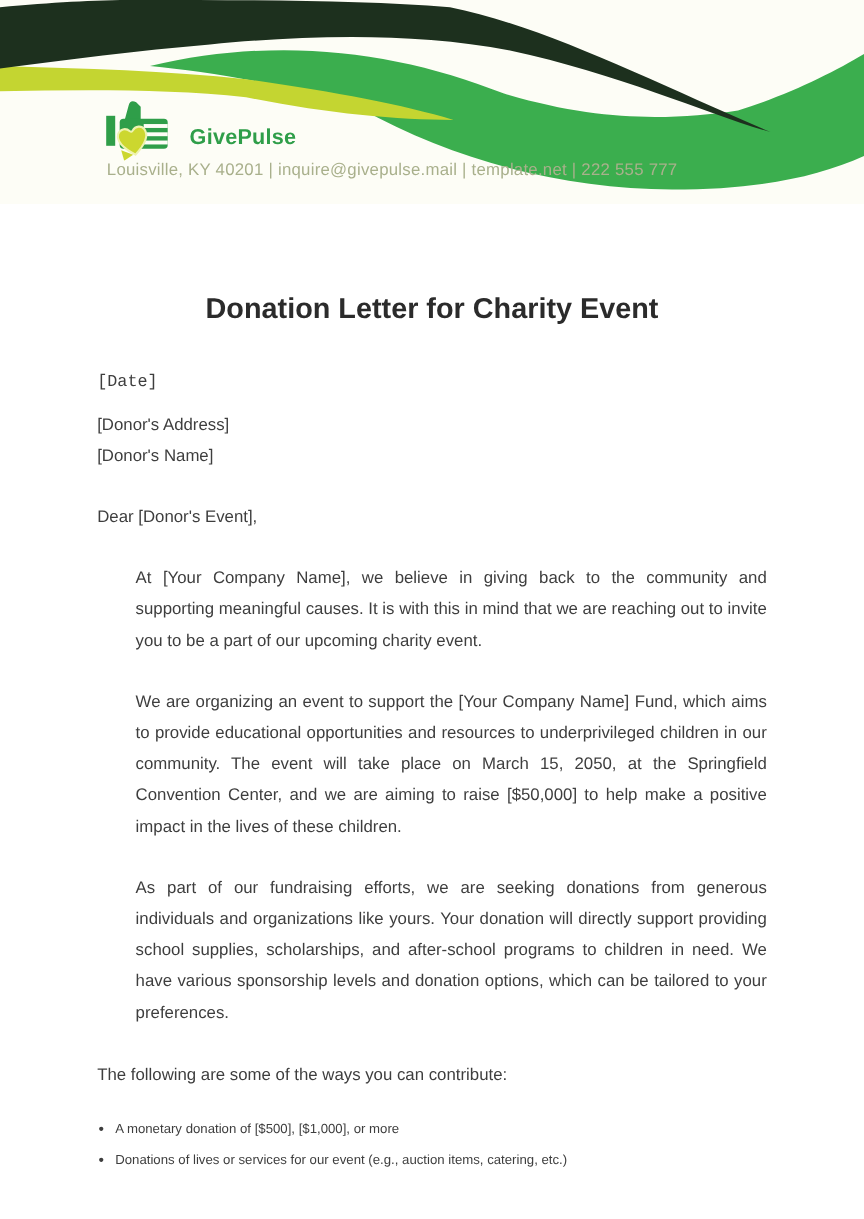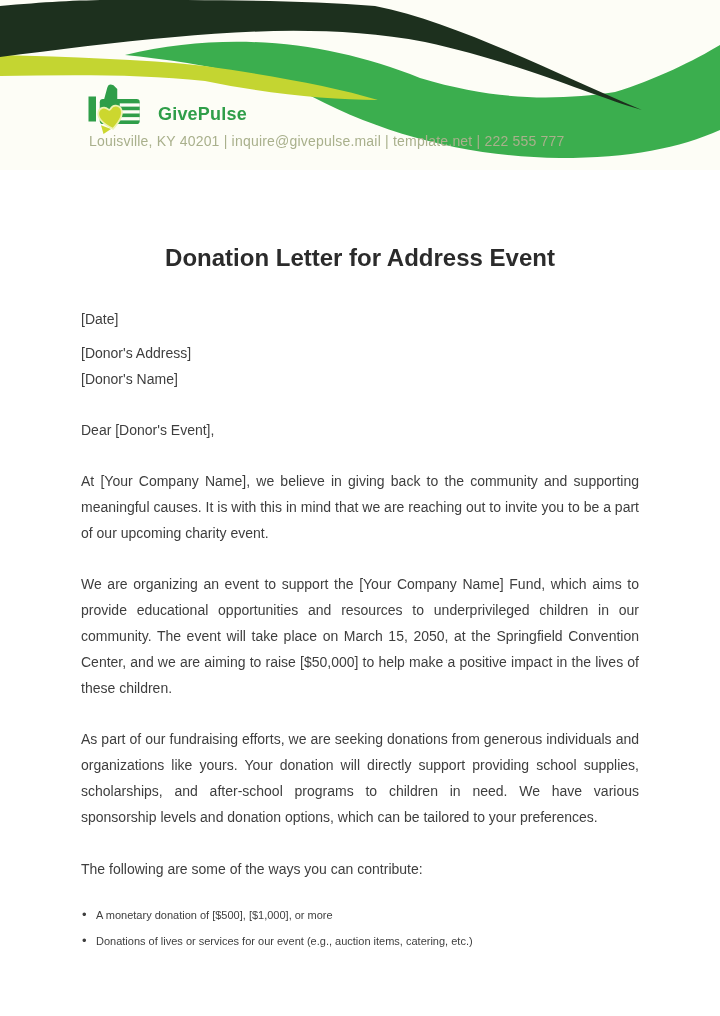--- a/index.html
+++ b/index.html
@@ -36,25 +36,25 @@
     font-size:14px;letter-spacing:.2px;color:var(--contact-text);
     white-space:nowrap;
   }
   
   .sheet{padding:0 81px;}
   .title{
     margin-top:73px;text-align:center;
     font-size:24px;line-height:30px;font-weight:bold;color:var(--title-text);
   }
   .line{font-size:14px;line-height:26px;}
-  .date-line{margin-top:33px;}
+  .date-line{margin-top:33px;font-family:Liberation Mono, monospace;}
   .recipient{margin-top:8px;}
   .salutation{margin-top:25px;}
   p.body-par{
-    font-size:14px;line-height:26px;text-align:justify;margin-top:25px;
+    font-size:14px;line-height:26px;text-align:justify;margin-top:25px;margin-left:32px;
   }
   .list-intro{margin-top:26px;font-size:14px;line-height:26px;}
   ul.ways{margin-top:20px;list-style:none;}
   ul.ways li{
     font-size:11px;line-height:26px;position:relative;padding-left:15px;
   }
   ul.ways li::before{
     content:"•";position:absolute;left:1px;top:0;font-size:13px;color:var(--body-text);
   }
 </style>
@@ -96,21 +96,21 @@
                  C21.3,17 25.3,17.5 26.8,20.5 C28.8,25 26,30 18,36 Z" fill="var(--heart-yellow)" stroke="#eef3b0" stroke-width="1.4"></path>
       </g>
     </svg>
     <span class="brand">GivePulse</span>
   </div>
 
   <div class="contact">Louisville, KY 40201 | inquire@givepulse.mail | template.net | 222 555 777</div>
 </div>
 
 <div class="sheet">
-  <h1 class="title">Donation Letter for Address Event</h1>
+  <h1 class="title">Donation Letter for Charity Event</h1>
 
   <div class="line date-line">[Date]</div>
 
   <div class="recipient">
     <div class="line">[Donor's Address]</div>
     <div class="line">[Donor's Name]</div>
   </div>
 
   <div class="line salutation">Dear [Donor's Event],</div>
 

